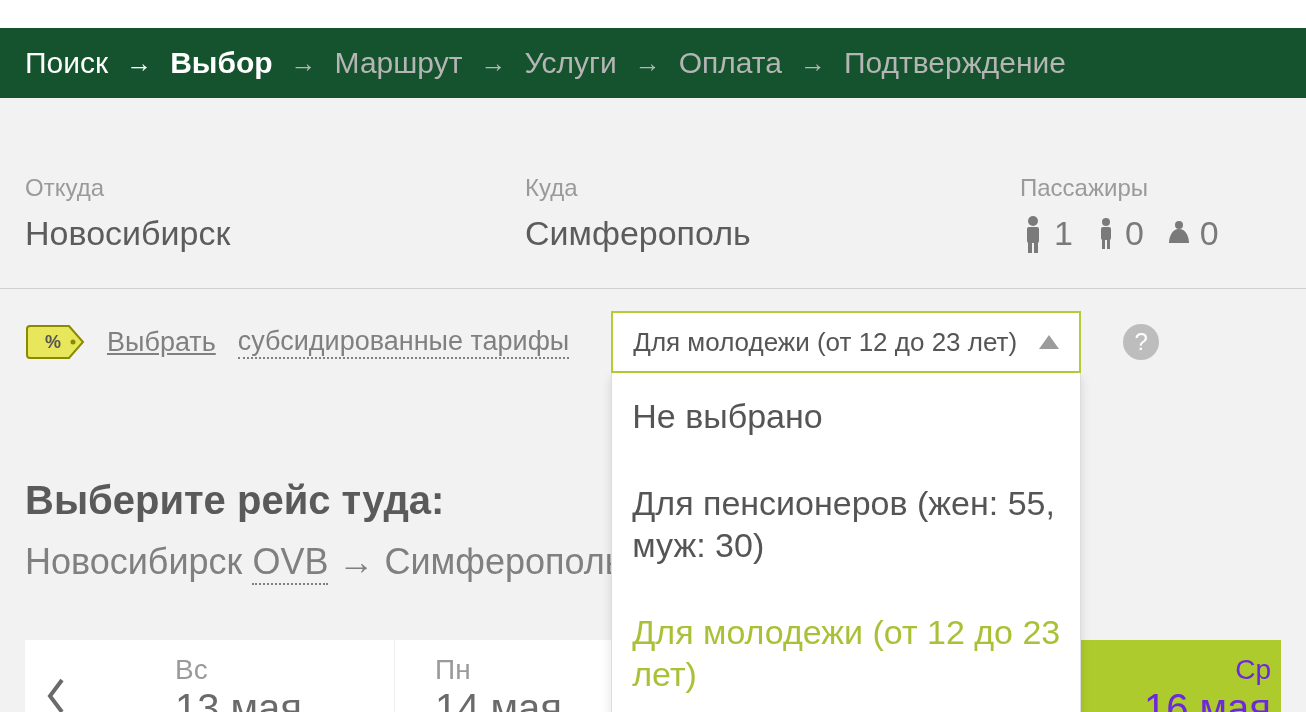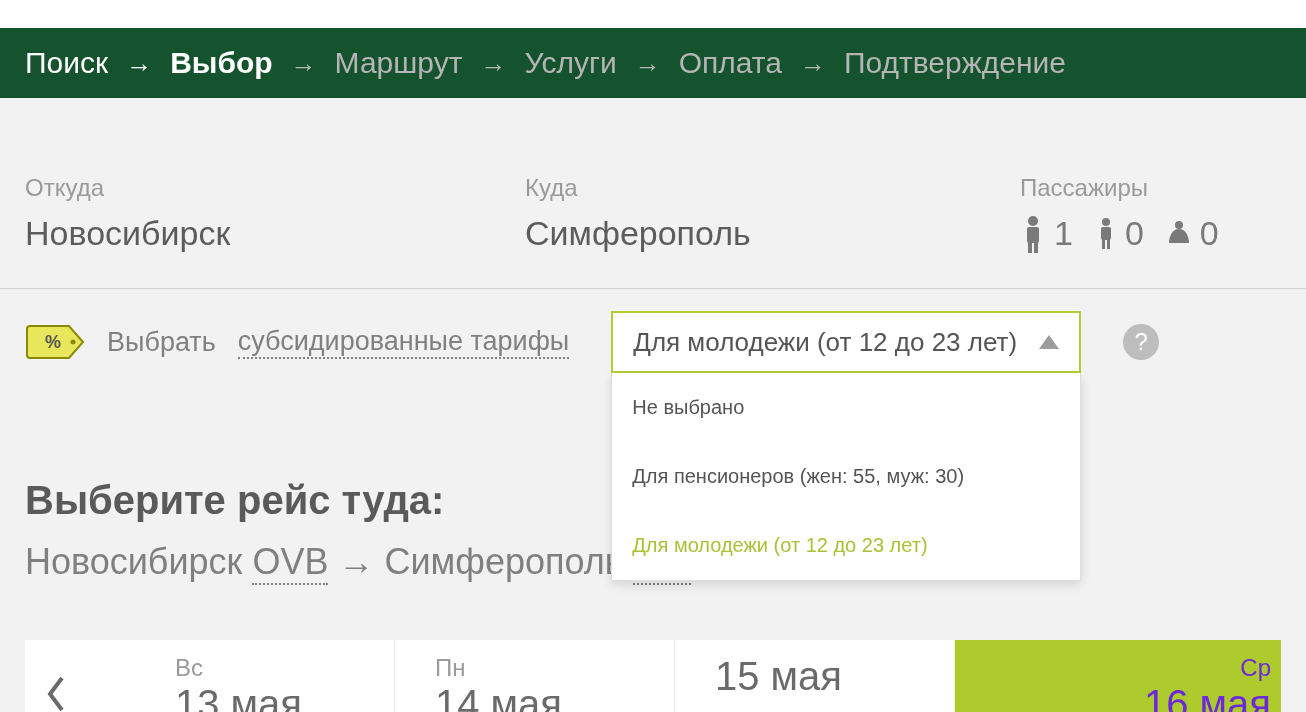--- a/index.html
+++ b/index.html
@@ -84,20 +84,21 @@
   }
   .percent-tag {
     display: inline-flex;
     align-items: center;
     position: relative;
   }
   .percent-tag svg { display:block; }
   .subs-text {
     font-size: 27px;
     color: #808080;
+    text-decoration: underline;
   }
   .subs-link {
     font-size: 27px;
     color: #808080;
     border-bottom: 2px dotted #808080;
     cursor: pointer;
   }
   .dropdown-wrap {
     margin-left: 20px;
     position: relative;
@@ -127,21 +128,21 @@
     left: 0;
     width: 470px;
     background: #fff;
     border: 1px solid #ddd;
     border-top: none;
     box-shadow: 0 4px 10px rgba(0,0,0,0.12);
     z-index: 50;
   }
   .dropdown-list .opt {
     padding: 22px 20px;
-    font-size: 20px;
+    font-size: 34px;
     color: #555;
     cursor: pointer;
     line-height: 1.25;
   }
   .dropdown-list .opt.selected {
     color: #aac036;
   }
   .help-circle {
     width: 36px; height: 36px;
     border-radius: 50%;
@@ -200,21 +201,21 @@
     background: #fff;
     cursor: pointer;
   }
   .date-cell.active {
     background: #aecb2e;
     color: #fff;
     flex: 0 0 205px;
     border-right: none;
   }
   .dow {
-    font-size: 24px;
+    font-size: 28px;
     color: #9a9a9a;
   }
   .dom {
     font-size: 40px;
     color: #6a6a6a;
   }
   .date-cell.active .dow,
   .date-cell.active .dom {
     color: #6d28d9;
     text-align: right;

